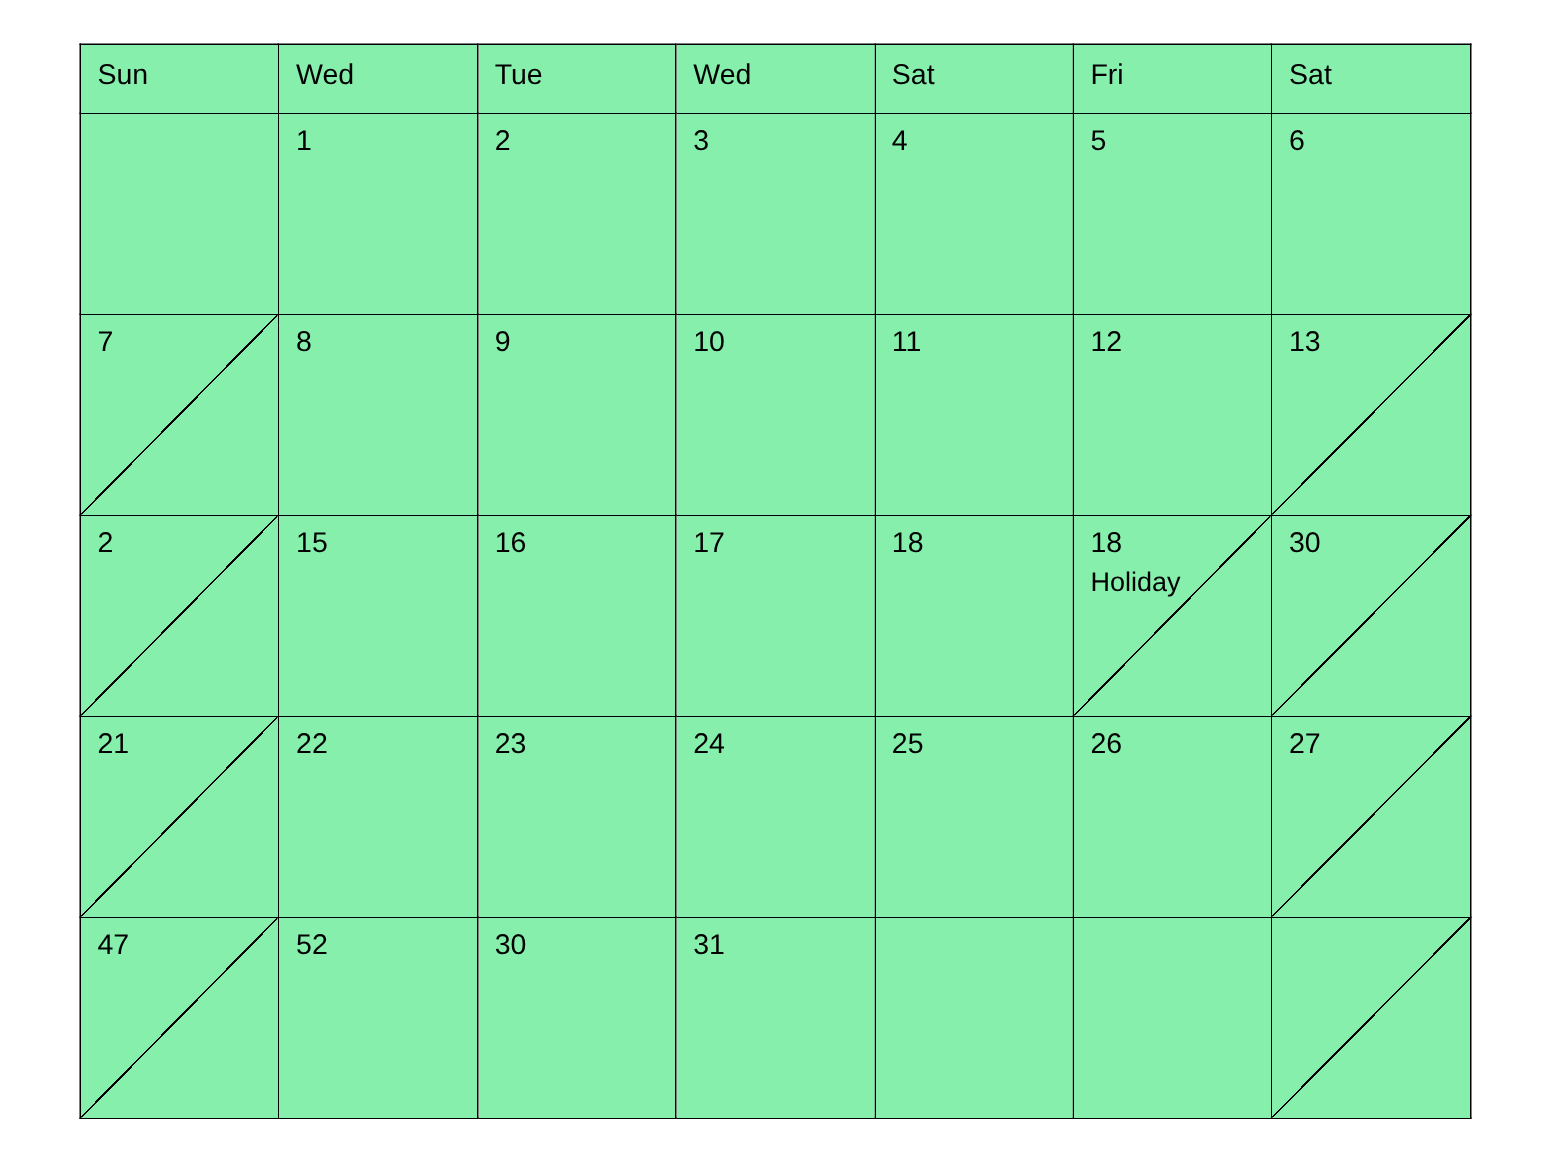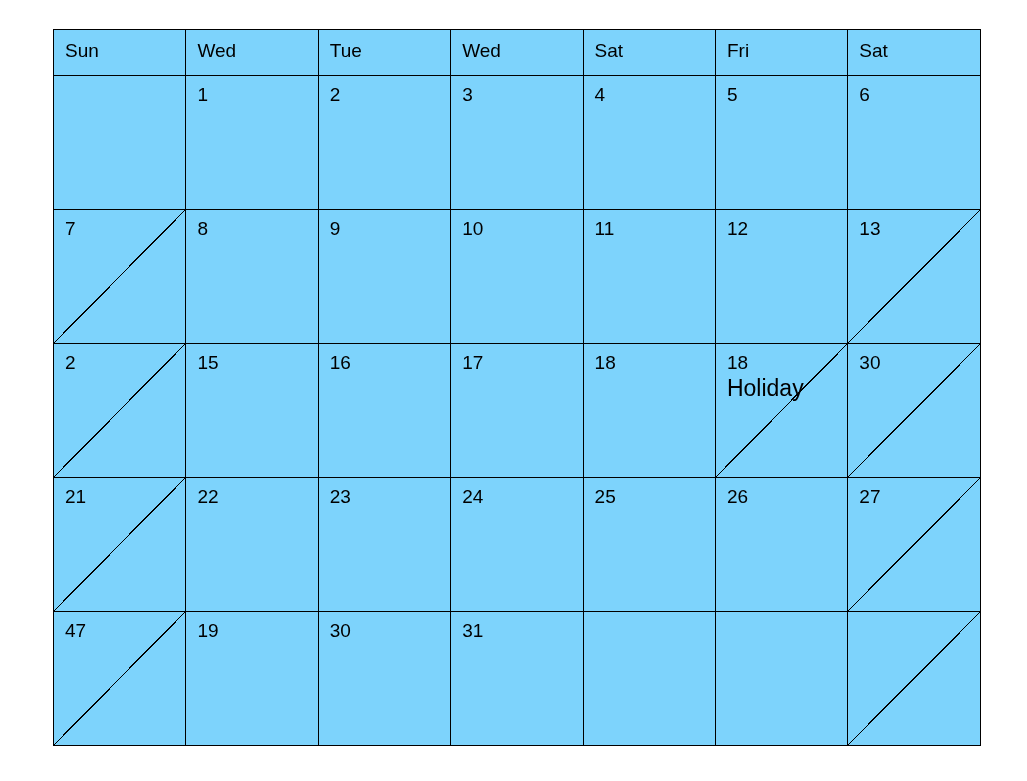--- a/index.html
+++ b/index.html
@@ -25,21 +25,21 @@
     table-layout: fixed;
     width: 927px;
     height: 712px;
   }
   table.calendar th, table.calendar td {
     border: 1px solid #000000;
     padding: 0;
     margin: 0;
     vertical-align: top;
     position: relative;
-    background: #7dd3fc;
+    background: #86efac;
   }
   table.calendar th {
     height: 45px;
     font-weight: normal;
     text-align: left;
     font-size: 19px;
     color: #000000;
   }
   table.calendar th .hd {
     padding: 11px 0 0 11px;
@@ -55,21 +55,21 @@
     top: 8px;
     font-size: 19px;
     line-height: 22px;
     color: #000000;
     z-index: 3;
   }
   td .evt {
     position: absolute;
     left: 11px;
     top: 33px;
-    font-size: 23px;
+    font-size: 18px;
     line-height: 22px;
     color: #000000;
     z-index: 3;
   }
   td.shaded {
     background: #e5efdc;
   }
   td.crossed::after {
     content: "";
     position: absolute;
@@ -252,21 +252,21 @@
             <span class="evt"></span>
           </td>
       </tr>
 
       <tr>
         <td class="crossed">
             <span class="daynum">47</span>
             <span class="evt"></span>
           </td>
         <td>
-            <span class="daynum">19</span>
+            <span class="daynum">52</span>
             <span class="evt"></span>
           </td>
         <td>
             <span class="daynum">30</span>
             <span class="evt"></span>
           </td>
         <td>
             <span class="daynum">31</span>
             <span class="evt"></span>
           </td>

